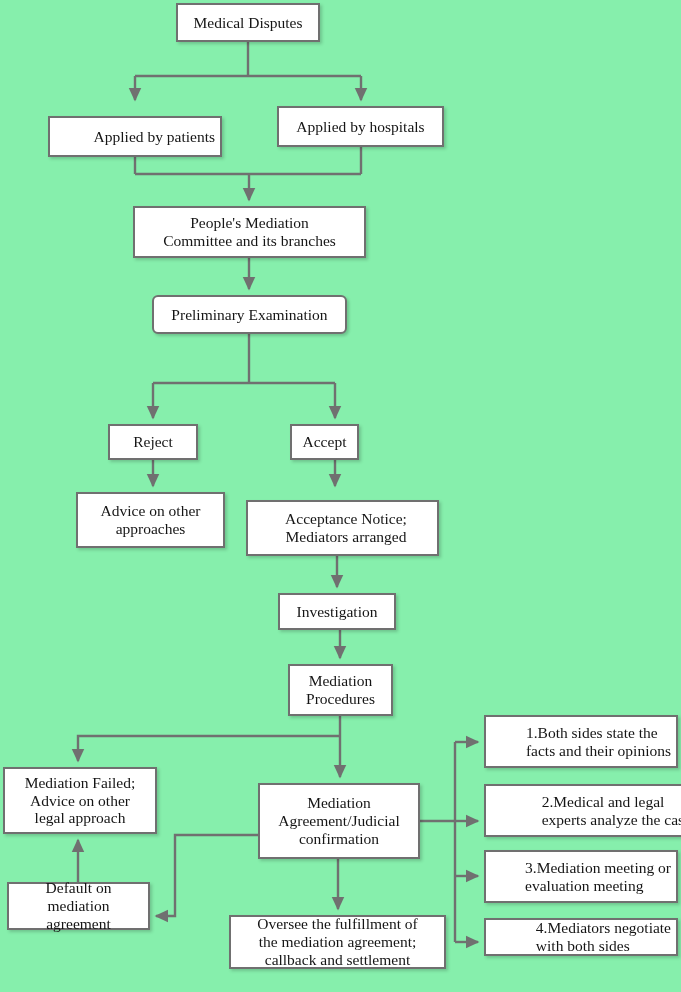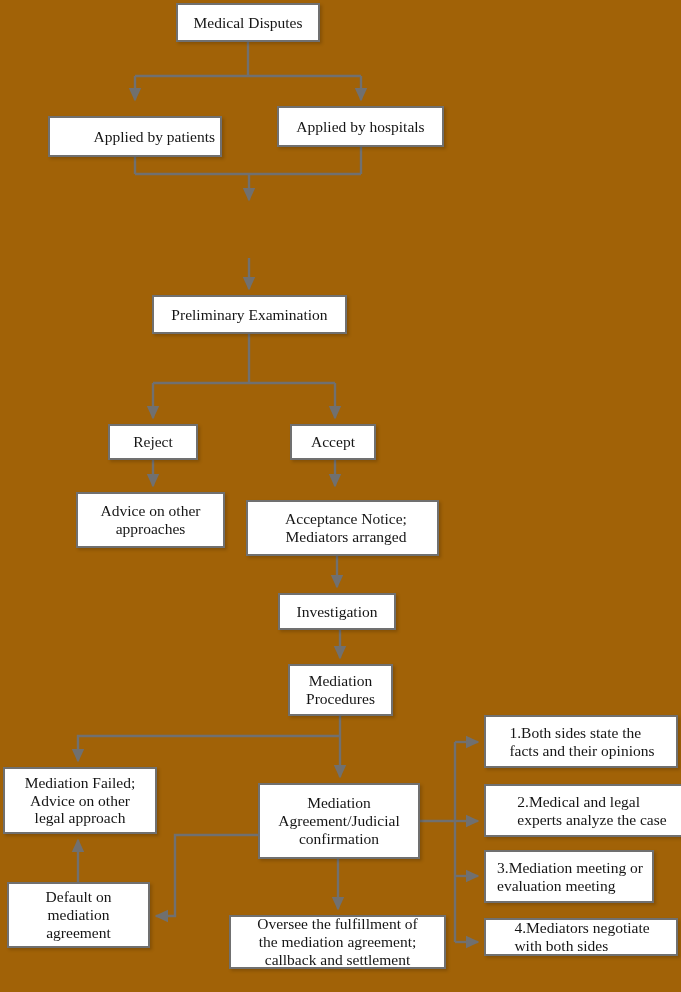--- a/index.html
+++ b/index.html
@@ -7,21 +7,21 @@
     padding: 0;
     background: #ffffff;
   }
   body {
     font-family: "Liberation Serif", "DejaVu Serif", serif;
   }
   #canvas {
     position: relative;
     width: 681px;
     height: 992px;
-    background: #a16207;
+    background: #86efac;
     overflow: hidden;
   }
   #edges {
     position: absolute;
     left: 0;
     top: 0;
     width: 681px;
     height: 992px;
   }
   .node {
@@ -34,21 +34,21 @@
     align-items: center;
     justify-content: center;
     text-align: center;
     color: #151515;
     font-size: 15.5px;
     line-height: 1.16;
     padding: 2px 5px;
     z-index: 2;
   }
   .node.left-align {
-    justify-content: center;
+    justify-content: flex-end;
     text-align: left;
     padding-left: 7px;
   }
   .node .txt {
     display: block;
     white-space: pre-line;
   }
 </style>
 </head>
 <body>
@@ -113,30 +113,34 @@
   </div>
 
   <div class="node" style="left:48px; top:116px; width:174px; height:41px;justify-content:flex-end;">
     <span class="txt">Applied by patients</span>
   </div>
 
   <div class="node" style="left:277px; top:106px; width:167px; height:41px;">
     <span class="txt">Applied by hospitals</span>
   </div>
 
-
-  <div class="node" style="left:152px; top:295px; width:195px; height:39px;">
+  <div class="node" style="left:133px; top:206px; width:233px; height:52px;">
+    <span class="txt">People's Mediation
+Committee and its branches</span>
+  </div>
+
+  <div class="node" style="left:152px; top:295px; width:195px; height:39px;border-radius:6px;">
     <span class="txt">Preliminary Examination</span>
   </div>
 
   <div class="node" style="left:108px; top:424px; width:90px; height:36px;">
     <span class="txt">Reject</span>
   </div>
 
-  <div class="node" style="left:290px; top:424px; width:86px; height:36px;">
+  <div class="node" style="left:290px; top:424px; width:69px; height:36px;">
     <span class="txt">Accept</span>
   </div>
 
   <div class="node" style="left:76px; top:492px; width:149px; height:56px;">
     <span class="txt">Advice on other
 approaches</span>
   </div>
 
   <div class="node" style="left:246px; top:500px; width:193px; height:56px;padding-left:12px;">
     <span class="txt">Acceptance Notice;
@@ -151,21 +155,21 @@
     <span class="txt">Mediation
 Procedures</span>
   </div>
 
   <div class="node" style="left:3px; top:767px; width:154px; height:67px;">
     <span class="txt">Mediation Failed;
 Advice on other
 legal approach</span>
   </div>
 
-  <div class="node" style="left:7px; top:882px; width:143px; height:66px;">
+  <div class="node" style="left:7px; top:882px; width:143px; height:48px;">
     <span class="txt">Default on
 mediation
 agreement</span>
   </div>
 
   <div class="node" style="left:258px; top:783px; width:162px; height:76px;">
     <span class="txt">Mediation
 Agreement/Judicial
 confirmation</span>
   </div>
@@ -179,21 +183,21 @@
   <div class="node left-align" style="left:484px; top:715px; width:194px; height:53px;">
     <span class="txt">1.Both sides state the
 facts and their opinions</span>
   </div>
 
   <div class="node left-align" style="left:484px; top:784px; width:214px; height:53px;">
     <span class="txt">2.Medical and legal
 experts analyze the case</span>
   </div>
 
-  <div class="node left-align" style="left:484px; top:850px; width:170px; height:53px;">
+  <div class="node left-align" style="left:484px; top:850px; width:194px; height:53px;">
     <span class="txt">3.Mediation meeting or
 evaluation meeting</span>
   </div>
 
   <div class="node left-align" style="left:484px; top:918px; width:194px; height:38px;">
     <span class="txt">4.Mediators negotiate
 with both sides</span>
   </div>
 
 </div>

